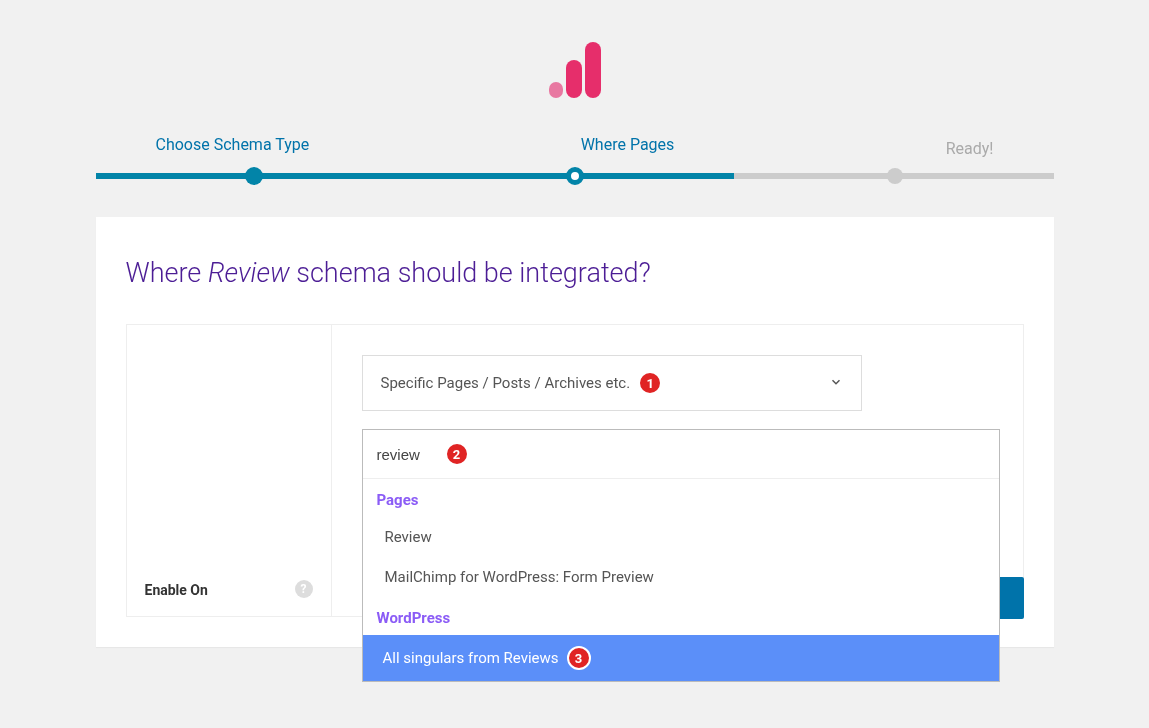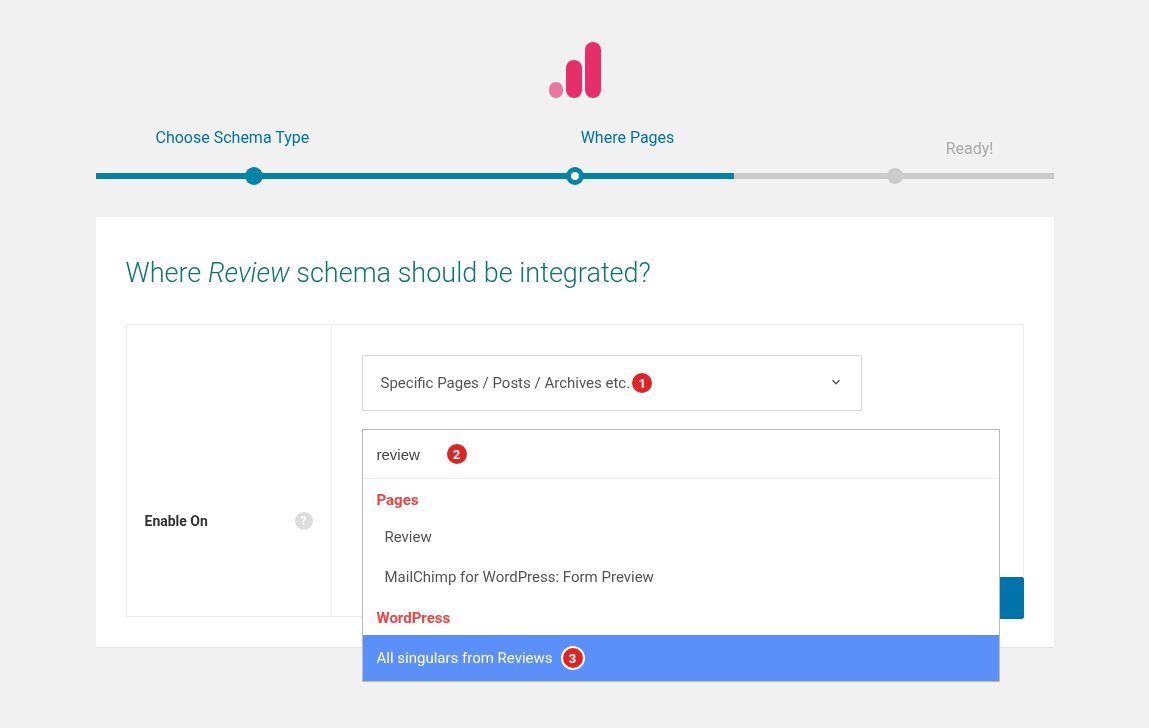--- a/index.html
+++ b/index.html
@@ -53,20 +53,21 @@
       justify-content: space-between;
       padding: 0 60px;
       margin-bottom: 15px;
     }
     .step-label {
       font-size: 16px;
       font-weight: 400;
     }
     .step-label.active {
       color: #0073aa;
+      margin-top: 7px;
     }
     .step-label.inactive {
       color: #aaa;
       margin-top: 11px;
     }
     .step-track {
       position: relative;
       height: 6px;
       width: 100%;
     }
@@ -115,37 +116,37 @@
       width: 958px;
       margin: 38px auto 0;
       background: #fff;
       padding: 40px 30px 30px 30px;
       position: relative;
       box-shadow: 0 1px 1px rgba(0,0,0,0.04);
     }
     .panel-title {
       font-size: 27px;
       font-weight: 300;
-      color: #0f766e;
+      color: #4c1d95;
       margin-bottom: 35px;
     }
     .panel-title em {
       font-style: italic;
     }
     .field-row {
       border: 1px solid #eee;
       display: flex;
       position: relative;
     }
     .field-label-col {
       width: 205px;
       padding: 18px;
       border-right: 1px solid #eee;
       display: flex;
-      align-items: center;
+      align-items: flex-end;
       justify-content: space-between;
       padding-top: 118px;
     }
     .field-label {
       font-size: 14px;
       font-weight: 700;
       color: #333;
     }
     .help-icon {
       width: 18px;
@@ -173,20 +174,21 @@
       align-items: center;
       padding: 0 18px;
       justify-content: space-between;
       position: relative;
     }
     .select-text {
       font-size: 15px;
       color: #555;
       display: flex;
       align-items: center;
+      gap: 8px;
     }
     .chevron {
       color: #555;
     }
     .search-dropdown {
       width: 638px;
       border: 1px solid #bbb;
       background: #fff;
       margin-top: 18px;
       position: absolute;
@@ -203,35 +205,35 @@
       border: none;
       outline: none;
       font-size: 15px;
       color: #444;
       background: transparent;
       width: 60px;
     }
     .dropdown-group-label {
       font-size: 15px;
       font-weight: 700;
-      color: #ef4444;
+      color: #8b5cf6;
       padding: 12px 14px 8px;
     }
     .dropdown-item {
       font-size: 15px;
       color: #555;
       padding: 11px 14px 11px 22px;
       display: flex;
       align-items: center;
       gap: 8px;
     }
     .dropdown-item.highlighted {
       background: #5b8ff9;
       color: #fff;
-      padding-left: 14px;
+      padding-left: 20px;
     }
     .badge {
       display: inline-flex;
       width: 24px;
       height: 24px;
       background: #e02424;
       color: #fff;
       border-radius: 50%;
       align-items: center;
       justify-content: center;

